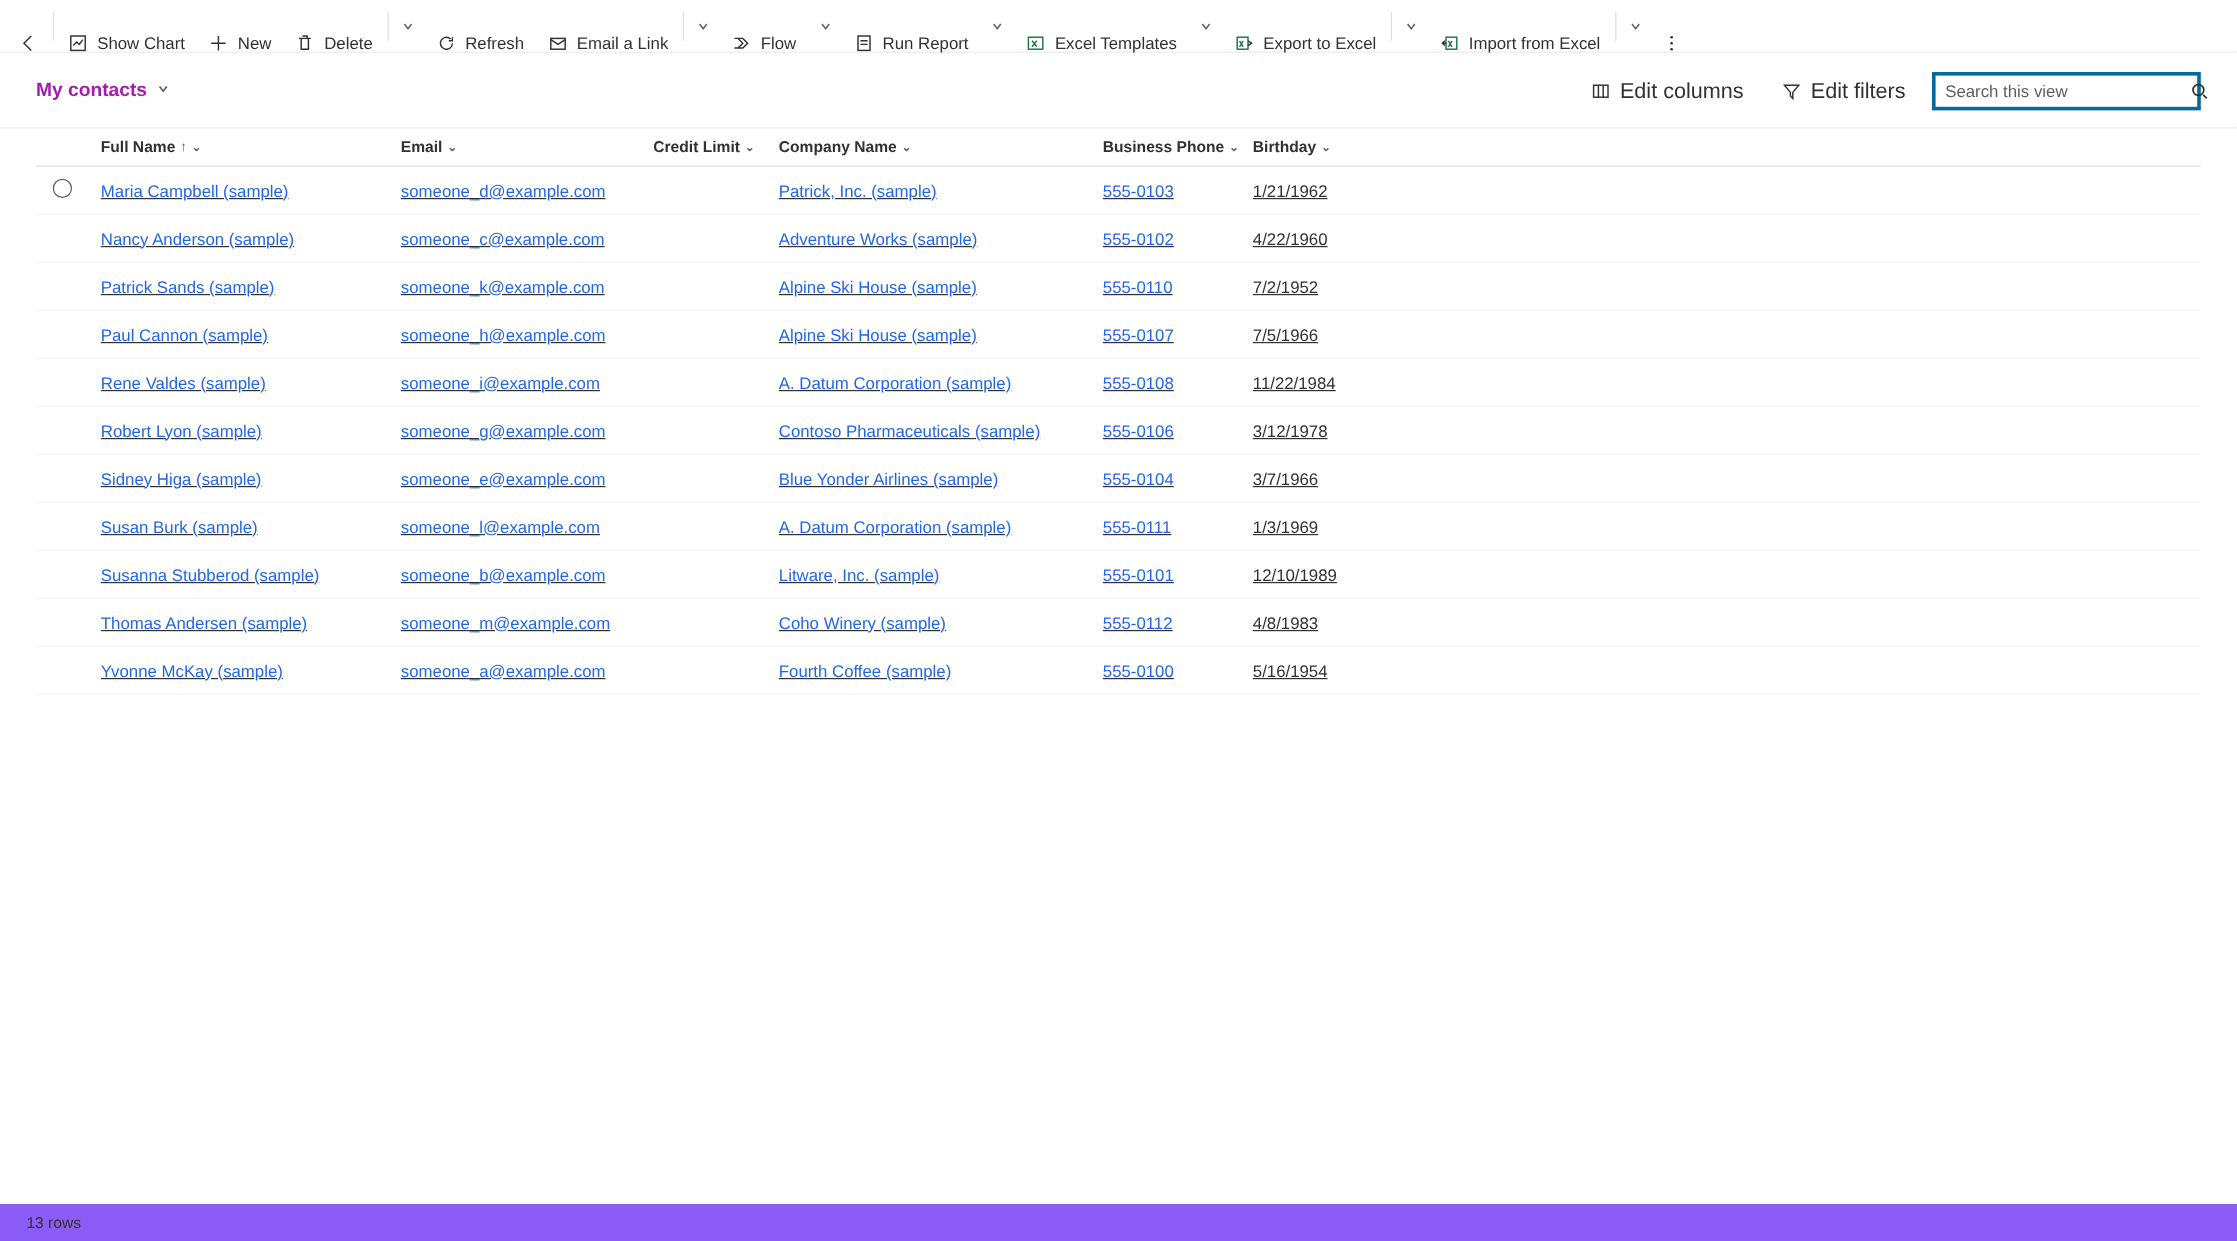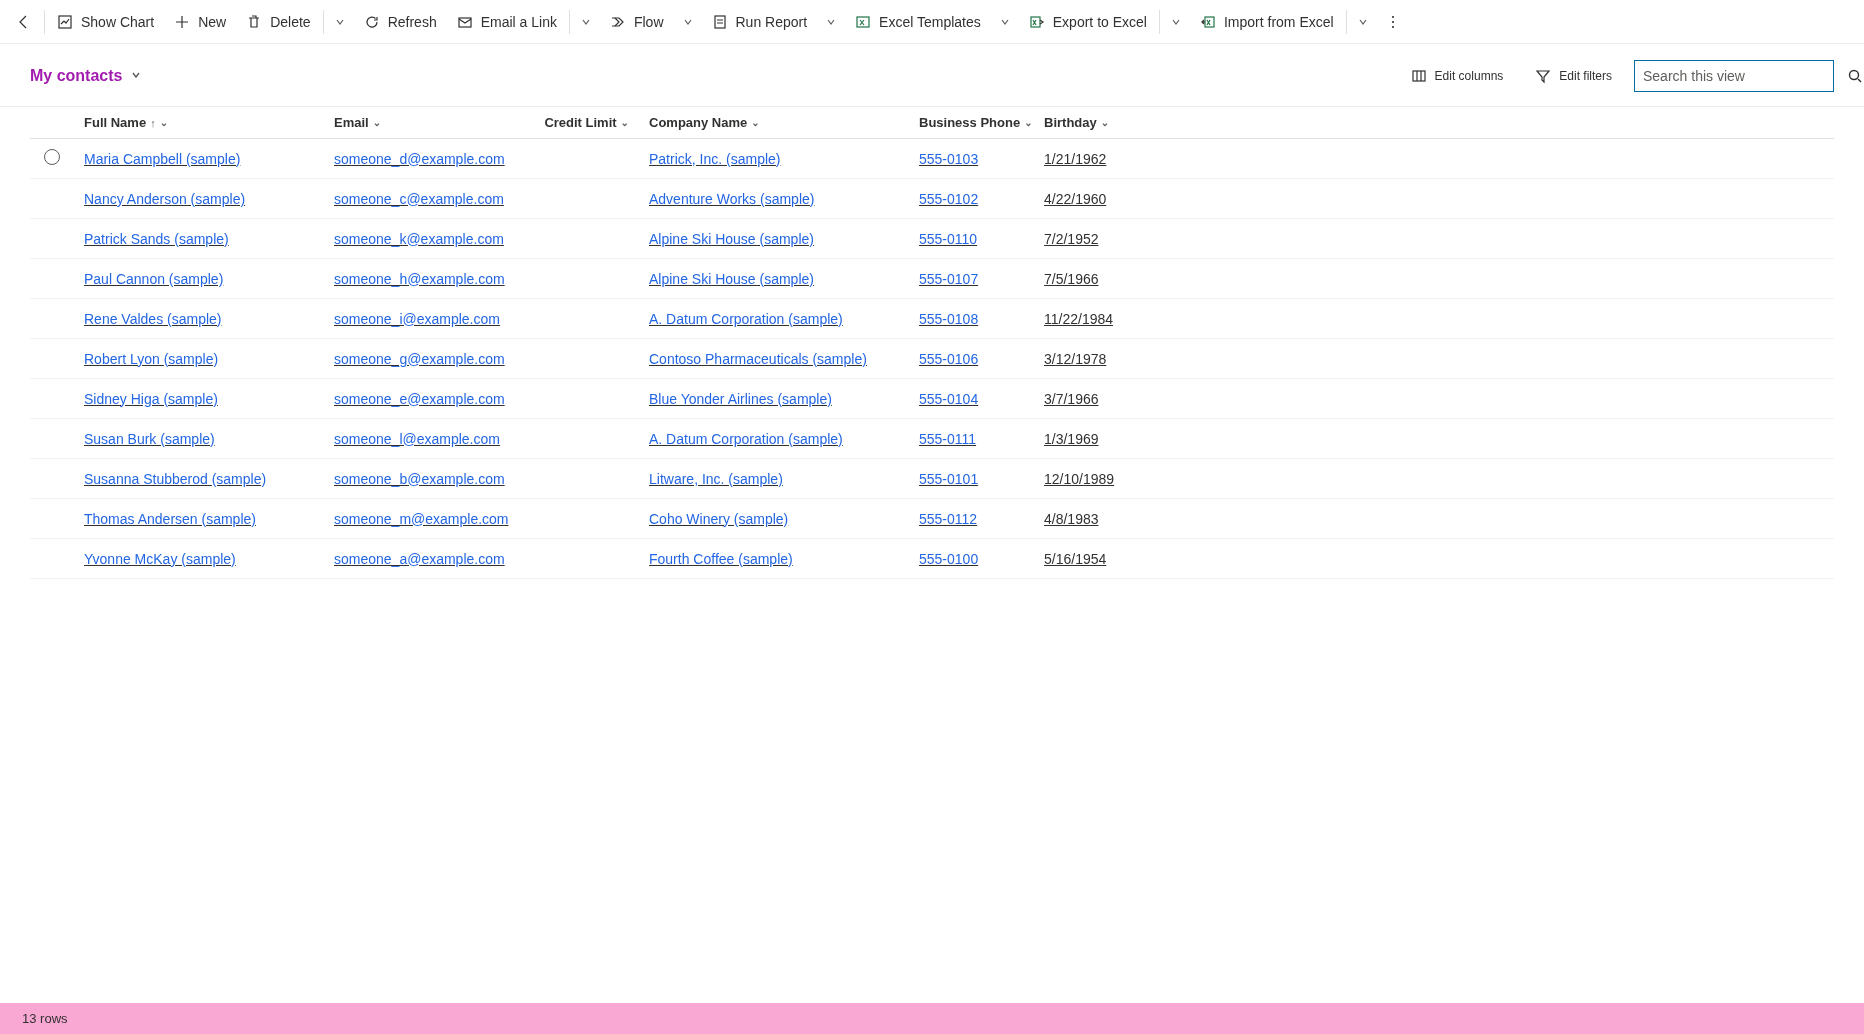--- a/index.html
+++ b/index.html
@@ -17,21 +17,21 @@
   
   .command-bar {
     display: flex;
     align-items: center;
     height: 44px;
     border-bottom: 1px solid #edebe9;
     padding: 0 6px;
   }
   .cmd-btn {
     display: flex;
-    align-items: center;
+    align-items: flex-end;
     height: 44px;
     padding: 0 10px;
     background: none;
     border: none;
     cursor: pointer;
     font-family: inherit;
     font-size: 14px;
     color: #323130;
     gap: 8px;
     white-space: nowrap;
@@ -96,29 +96,29 @@
   .sh-btn {
     display: flex;
     align-items: center;
     gap: 8px;
     height: 32px;
     padding: 0 10px;
     background: none;
     border: none;
     cursor: pointer;
     font-family: inherit;
-    font-size: 12px;
+    font-size: 18px;
     color: #323130;
   }
   .search-box {
     display: flex;
     align-items: center;
-    border: 1px solid #0369a1;
+    border: 3px solid #0369a1;
     height: 32px;
-    width: 200px;
+    width: 224px;
     padding: 0 8px;
     gap: 23px;
   }
   .search-box input {
     border: none;
     outline: none;
     flex: 1;
     font-family: inherit;
     font-size: 14px;
     color: #323130;
@@ -195,21 +195,21 @@
 
   
   .footer {
     position: fixed;
     bottom: 0;
     left: 0;
     right: 0;
     padding: 8px 22px;
     font-size: 13px;
     color: #323130;
-    background: #f9a8d4;
+    background: #8b5cf6;
     margin-top: 28px;
   }
 
   
   tbody tr .row-radio { visibility: hidden; }
   tbody tr:first-child .row-radio { visibility: visible; }
 </style>
 </head>
 <body>
 

